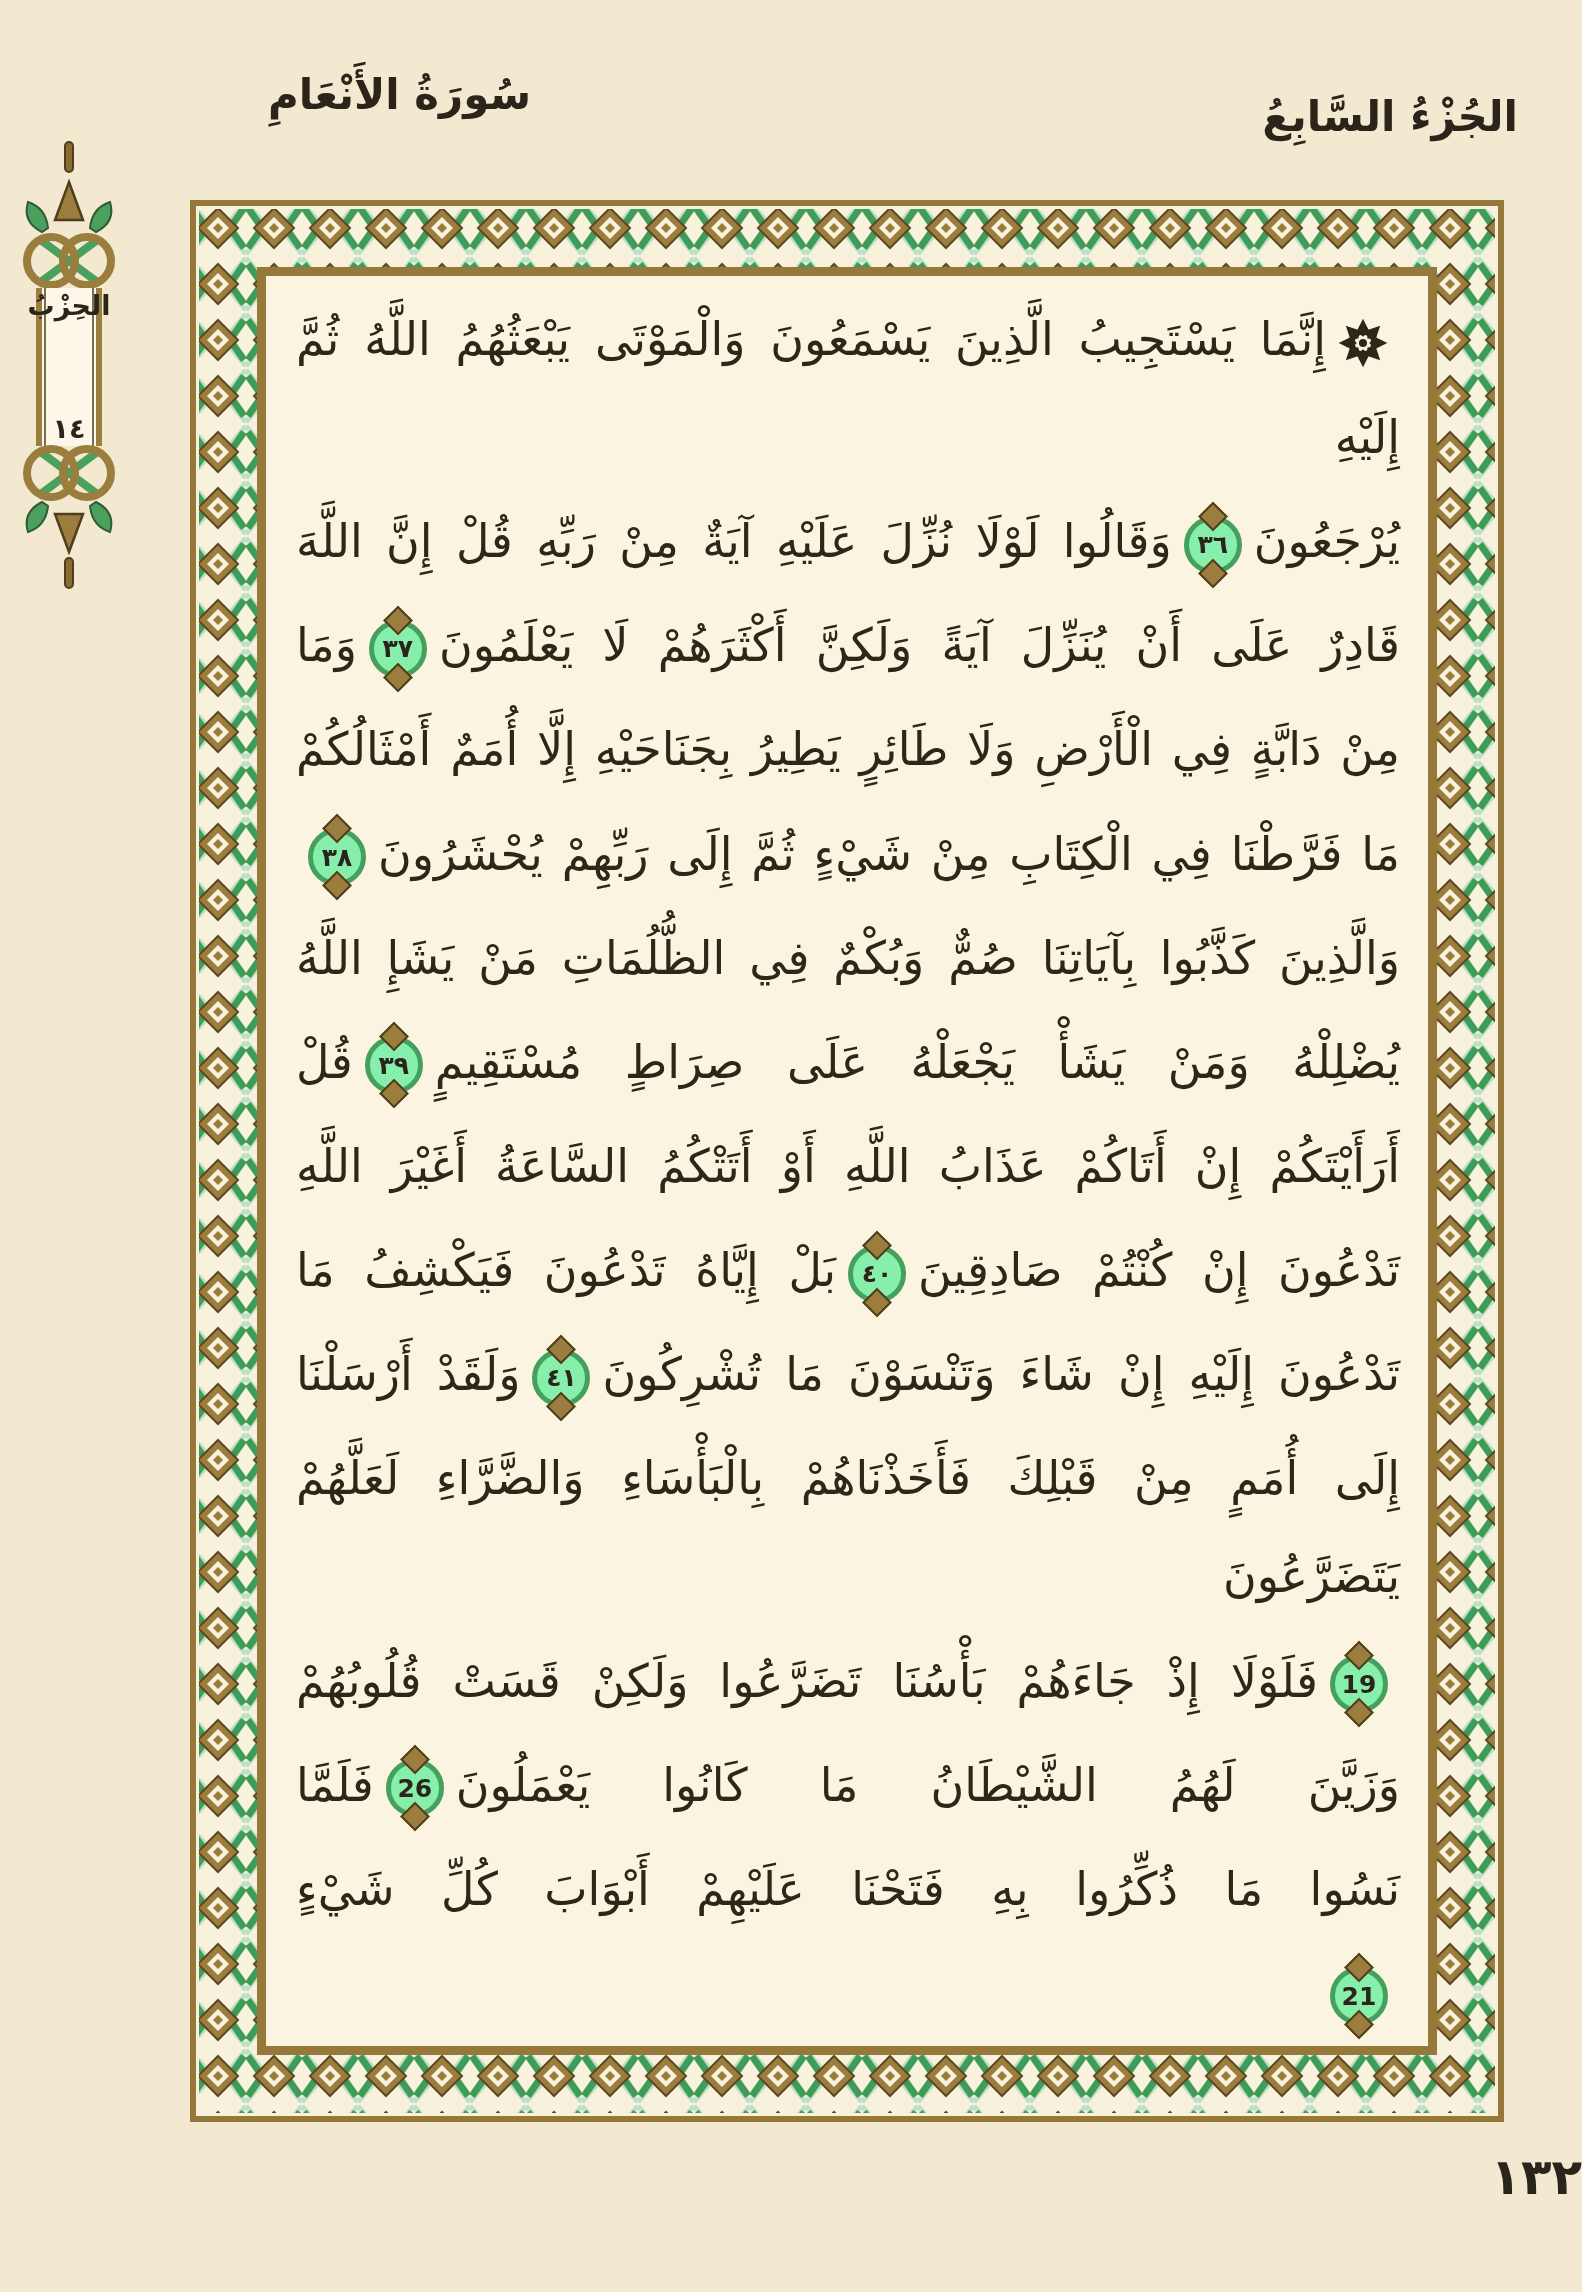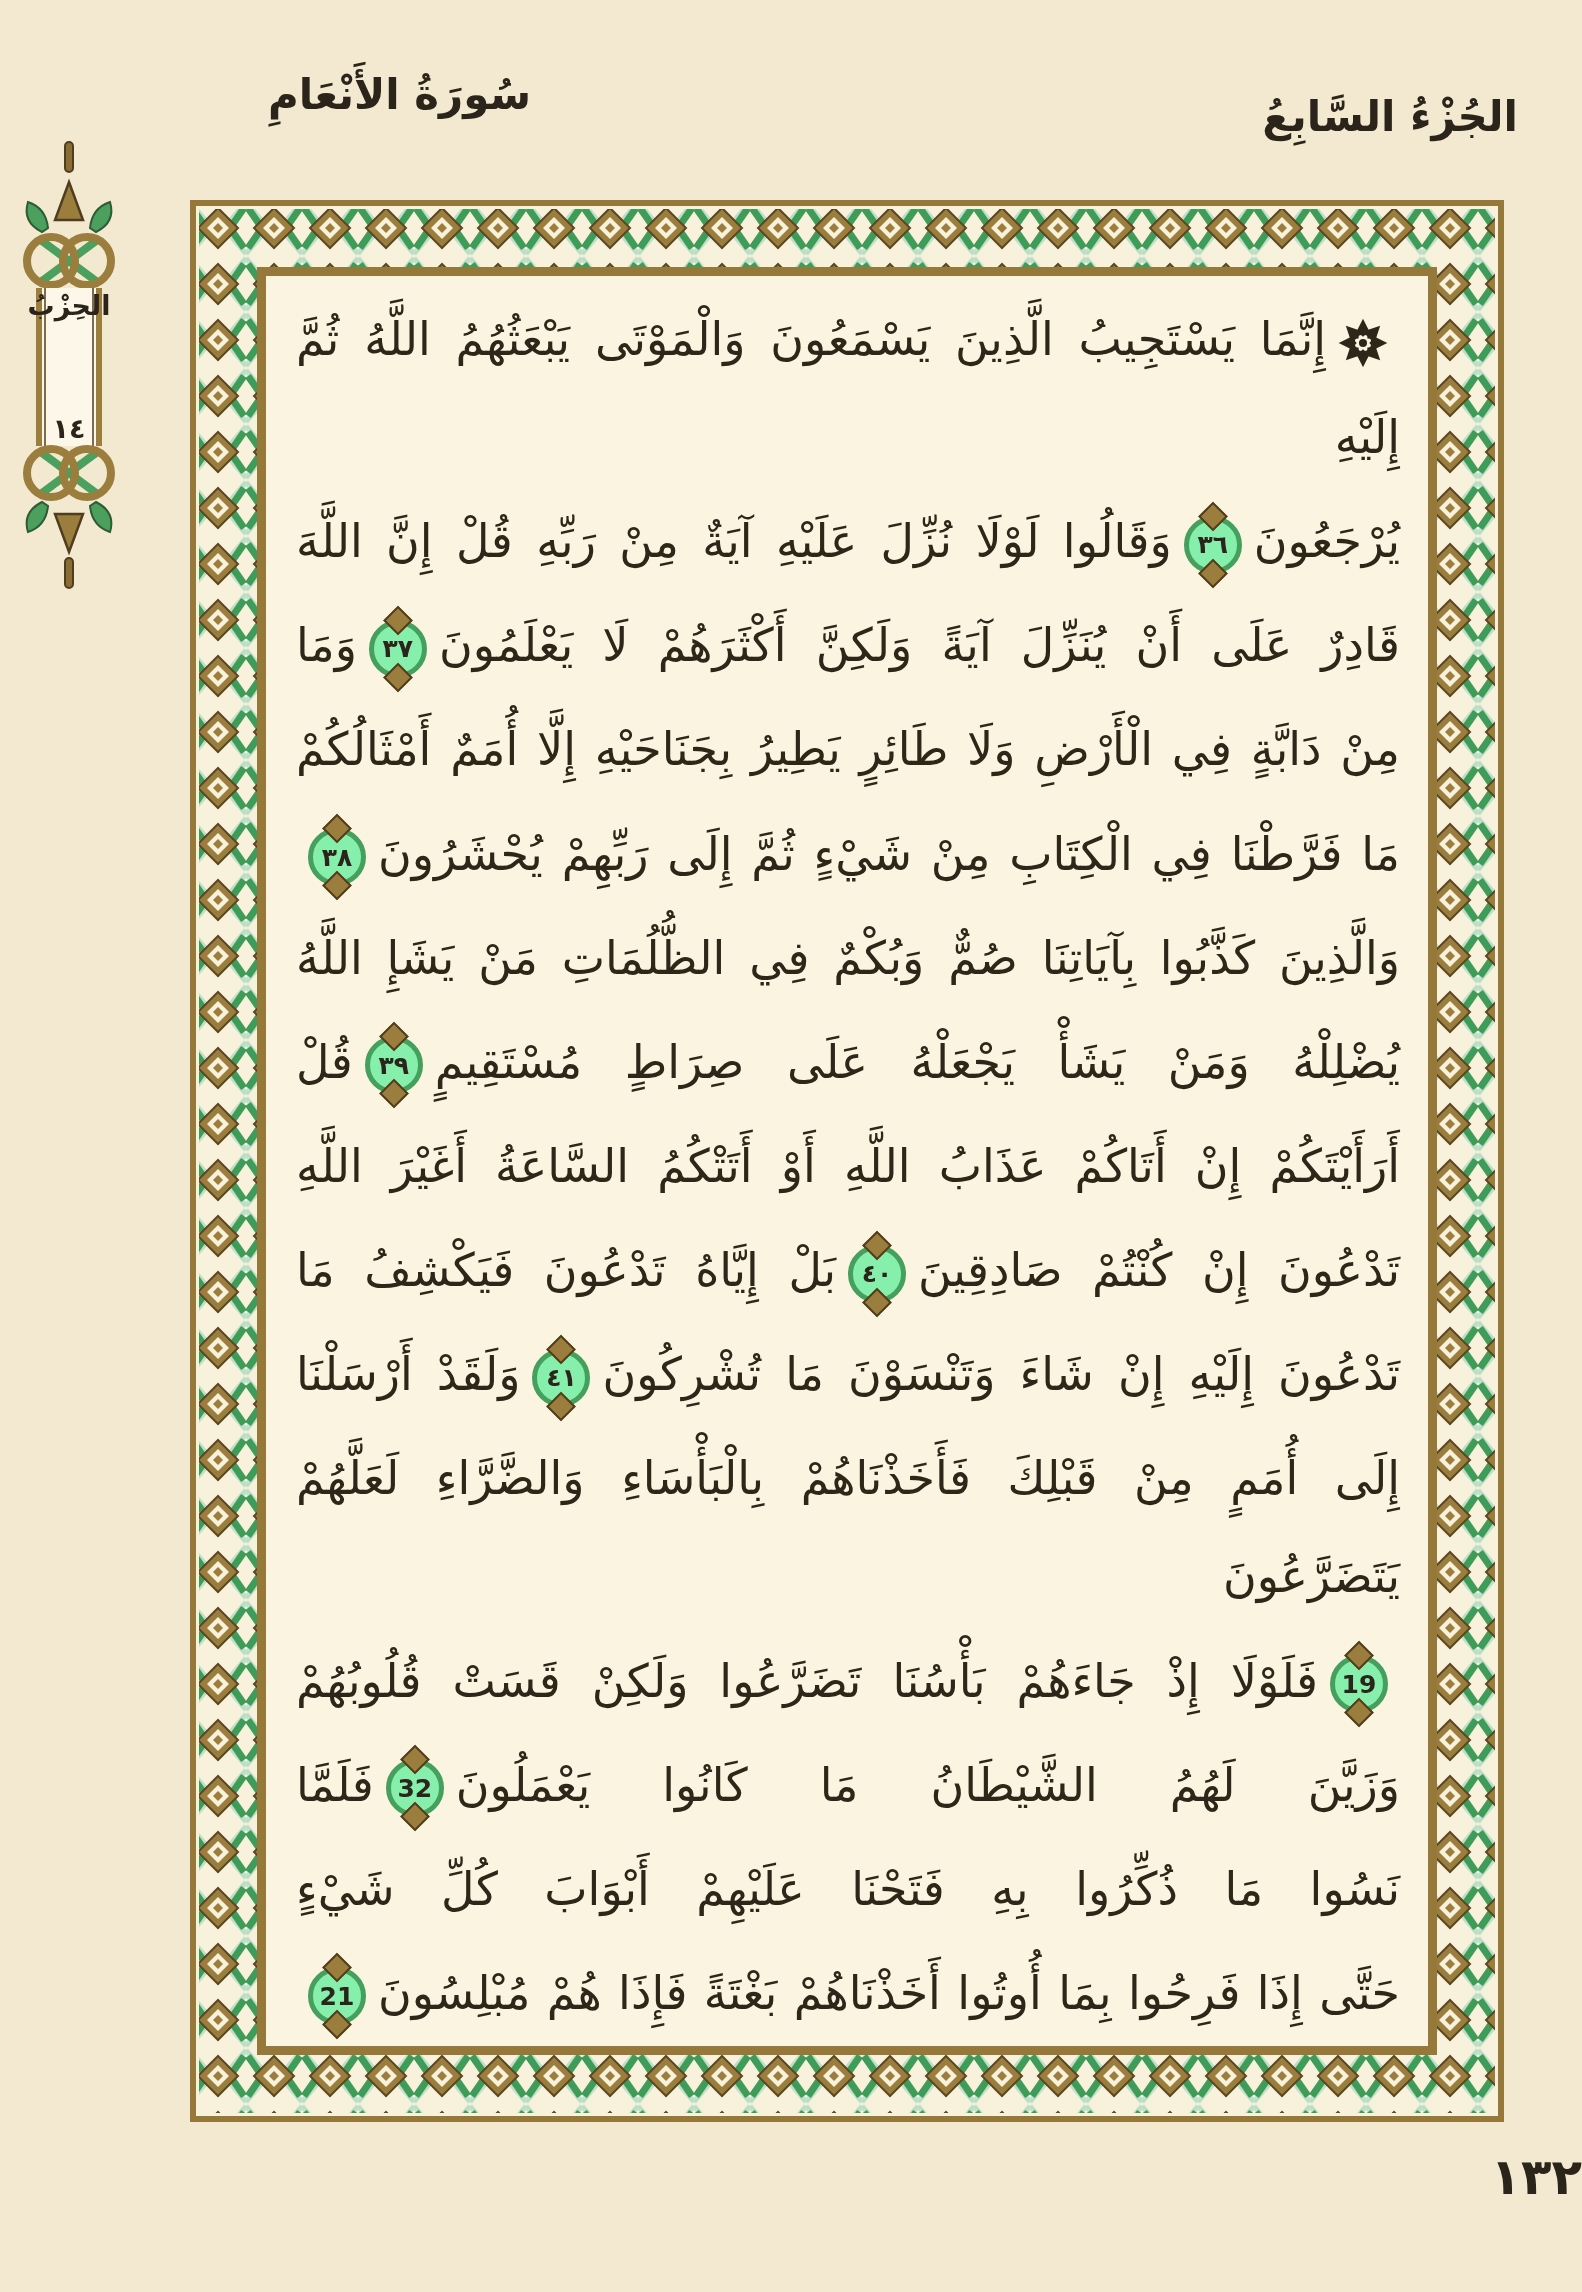--- a/index.html
+++ b/index.html
@@ -171,24 +171,24 @@
         <i class="finial bottom"></i>
       </span><span class="words">وَلَقَدْ أَرْسَلْنَا</span></div>
     <div class="line"><span class="words">إِلَى أُمَمٍ مِنْ قَبْلِكَ فَأَخَذْنَاهُمْ بِالْبَأْسَاءِ وَالضَّرَّاءِ لَعَلَّهُمْ يَتَضَرَّعُونَ</span></div>
     <div class="line"><span class="ayah">
         <i class="finial top"></i>
         <em class="num">19</em>
         <i class="finial bottom"></i>
       </span><span class="words">فَلَوْلَا إِذْ جَاءَهُمْ بَأْسُنَا تَضَرَّعُوا وَلَكِنْ قَسَتْ قُلُوبُهُمْ</span></div>
     <div class="line"><span class="words">وَزَيَّنَ لَهُمُ الشَّيْطَانُ مَا كَانُوا يَعْمَلُونَ</span><span class="ayah">
         <i class="finial top"></i>
-        <em class="num">32</em>
+        <em class="num">26</em>
         <i class="finial bottom"></i>
       </span><span class="words">فَلَمَّا</span></div>
     <div class="line"><span class="words">نَسُوا مَا ذُكِّرُوا بِهِ فَتَحْنَا عَلَيْهِمْ أَبْوَابَ كُلِّ شَيْءٍ</span></div>
-    <div class="line"><span class="words">حَتَّى إِذَا فَرِحُوا بِمَا أُوتُوا أَخَذْنَاهُمْ بَغْتَةً فَإِذَا هُمْ مُبْلِسُونَ</span><span class="ayah">
+    <div class="line"><span class="ayah">
         <i class="finial top"></i>
         <em class="num">21</em>
         <i class="finial bottom"></i>
       </span></div>
   </div>
 
 <div class="pageno">١٣٢</div>
 
 </body></html>

